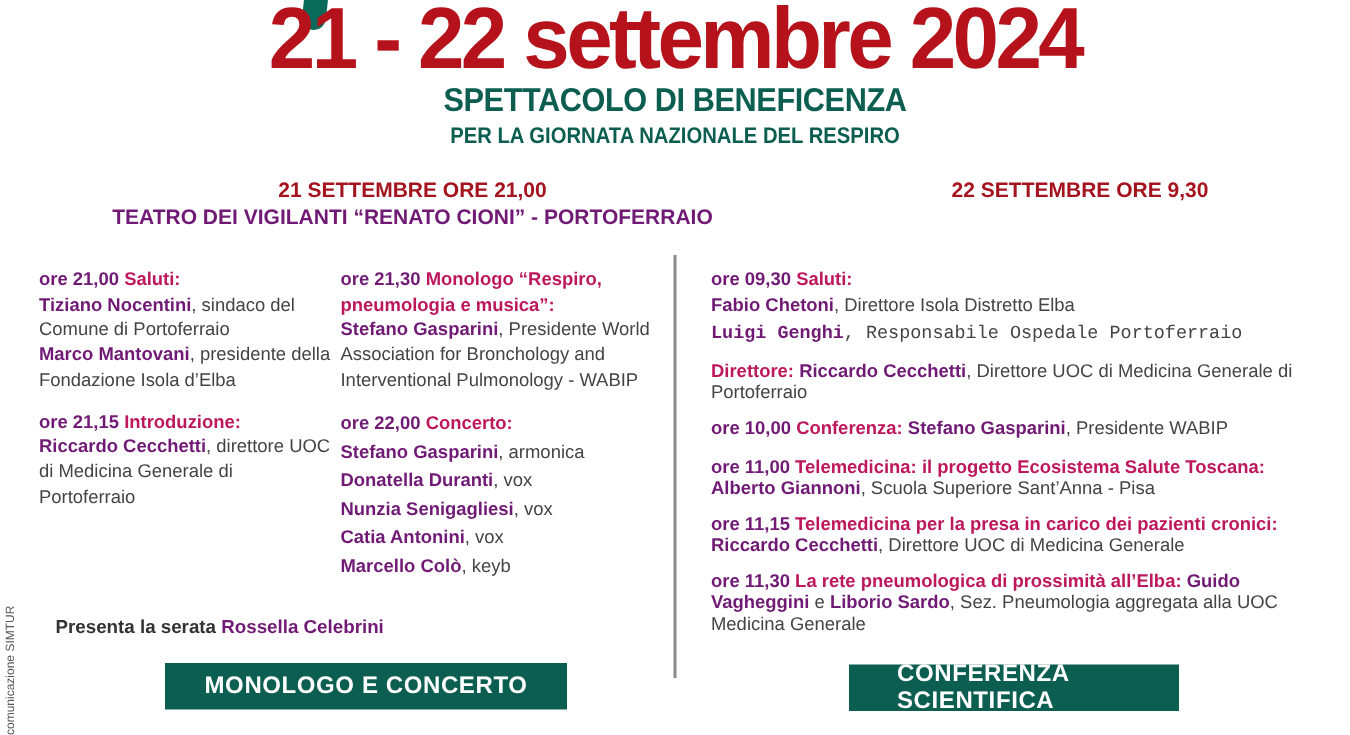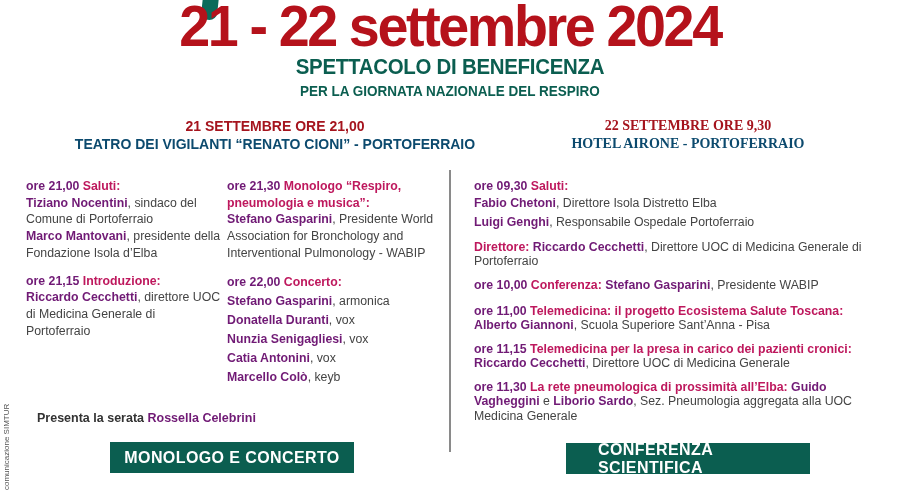--- a/index.html
+++ b/index.html
@@ -27,65 +27,64 @@
     }
     .subtitle2 {
       position: absolute; left: 0; width: 900px; top: 82px; text-align: center;
       font-weight: bold; font-size: 15px; color: #0b5e50; transform: scaleX(0.9);
     }
 
     .day-head {
       position: absolute; text-align: center; font-weight: bold; font-size: 14px; line-height: 18px;
     }
     .day-head .date { color: #a5141e; }
-    .day-head .place { color: #0c4a6e; }
+    .day-head .place { color: #701a75; }
     .day1 { left: 50px; width: 450px; top: 117px; }
-    .day2 { left: 528px; width: 320px; top: 117px; font-family: Liberation Serif, serif; }
+    .day2 { left: 560px; width: 320px; top: 117px; }
 
     .divider { position: absolute; left: 449px; top: 170px; width: 1.5px; height: 282px; background: #8a8a8a; }
 
     .col { position: absolute; font-size: 12.3px; line-height: 16.7px; color: #444; }
     .col b { font-weight: bold; }
     .col .blk { margin-bottom: 11px; }
     .col-a { left: 26px; top: 178px; width: 195px; }
     .col-b { left: 227px; top: 178px; width: 220px; }
     .col-c { left: 474px; top: 178px; width: 410px; }
     .col-c .blk { margin-bottom: 9px; }
 
     .presenter {
       position: absolute; left: 37px; top: 411px; font-size: 12.5px; font-weight: bold; color: #333;
     }
 
     .btn {
       position: absolute; height: 31px; background: #0b5e50; color: #fff; font-weight: bold;
       font-size: 16px; letter-spacing: 0.4px; display: flex; align-items: center; justify-content: center;
     }
-    .btn-a { left: 110px; top: 442px; width: 244px; }
-    .btn-b { left: 566px; top: 443px; width: 244px; padding-left: 32px; }
+    .btn-a { left: 110px; top: 442px; width: 268px; }
+    .btn-b { left: 566px; top: 443px; width: 220px; padding-left: 32px; }
 
     .credit {
       position: absolute; left: 2px; top: 490px; transform-origin: 0 0; transform: rotate(-90deg);
       font-size: 8px; color: #555; white-space: nowrap;
     }
   </style>
 </head>
 <body>
 
 <div class="leaf"></div>
 <div class="main-title">21 - 22 settembre 2024</div>
 <div class="subtitle">SPETTACOLO DI BENEFICENZA</div>
 <div class="subtitle2">PER LA GIORNATA NAZIONALE DEL RESPIRO</div>
 
 <div class="day-head day1">
   <div class="date">21 SETTEMBRE ORE 21,00</div>
   <div class="place">TEATRO DEI VIGILANTI “RENATO CIONI” -  PORTOFERRAIO</div>
 </div>
 <div class="day-head day2">
   <div class="date">22 SETTEMBRE ORE 9,30</div>
-  <div class="place">HOTEL AIRONE - PORTOFERRAIO</div>
 </div>
 
 <div class="divider"></div>
 
 <div class="col col-a">
   <div class="blk">
     <b class="red">ore 21,00</b>
     <b class="dark">Saluti:</b><br>
     <b class="red">Tiziano Nocentini</b><span>, sindaco del Comune di Portoferraio</span><br>
     <b class="red">Marco Mantovani</b><span>, presidente della Fondazione Isola d’Elba</span>
@@ -118,21 +117,21 @@
   <span>Presenta la serata </span><span class="red">Rossella Celebrini</span>
 </div>
 
 <div class="btn btn-a">MONOLOGO E CONCERTO</div>
 
 <div class="col col-c">
   <div class="blk">
     <b class="red">ore 09,30</b>
     <b class="dark">Saluti:</b><br>
     <b class="red">Fabio Chetoni</b><span>, Direttore Isola Distretto Elba</span><br>
-    <span style="display:inline-block;margin-top:3px;"><b class="red">Luigi Genghi</b><span>, Responsabile Ospedale Portoferraio</span></span>
+    <span style="display:inline-block;margin-top:3px;font-family:Liberation Mono, monospace;"><b class="red">Luigi Genghi</b><span>, Responsabile Ospedale Portoferraio</span></span>
   </div>
   <div class="blk" style="line-height:14px;">
     <b class="dark">Direttore: </b><b class="red">Riccardo Cecchetti</b><span>, Direttore UOC di Medicina Generale di Portoferraio</span>
   </div>
   <div class="blk" style="margin-bottom:10px;">
     <b class="red">ore 10,00</b>
     <b class="dark">Conferenza: </b><b class="red">Stefano Gasparini</b><span>, Presidente WABIP</span>
   </div>
   <div class="blk" style="line-height:14.5px;">
     <b class="red">ore 11,00</b>

